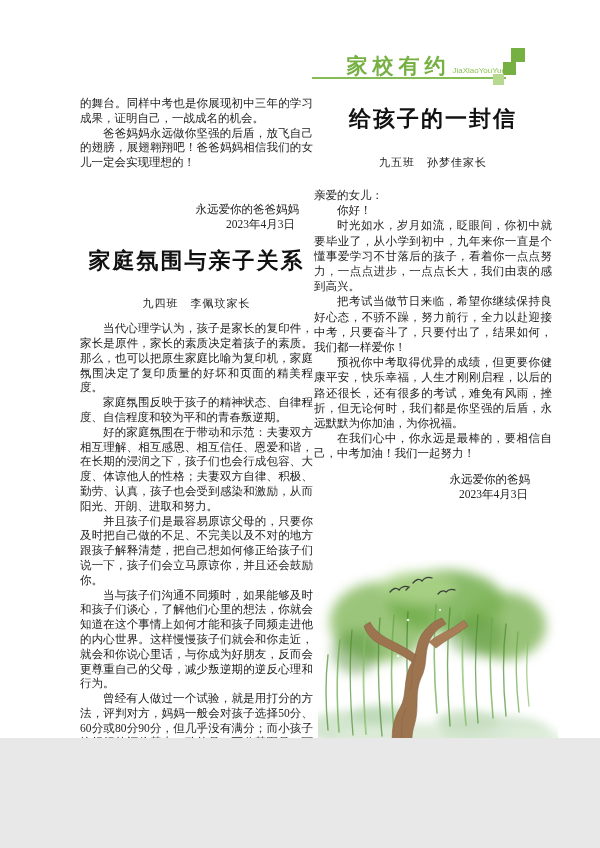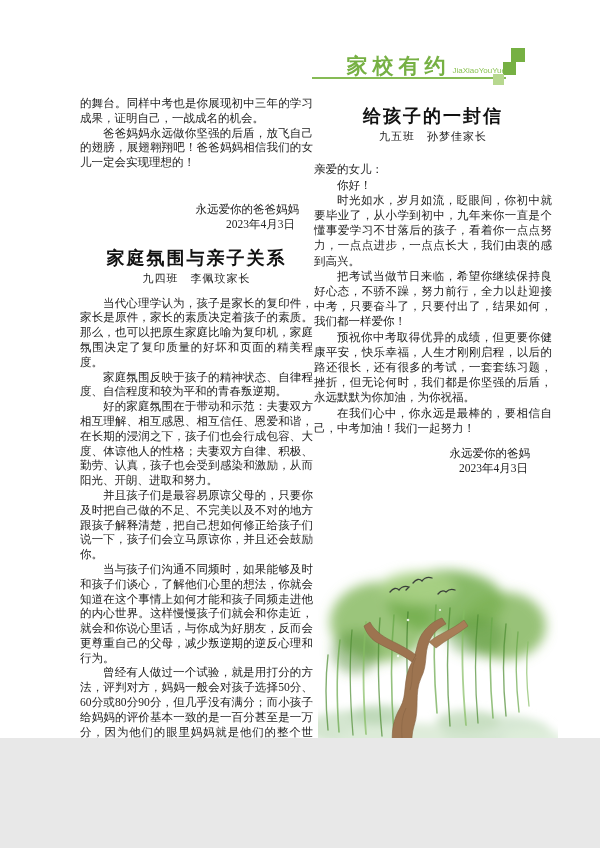--- a/index.html
+++ b/index.html
@@ -34,25 +34,25 @@
   .col { position:absolute; font-size:11.5px; line-height:14.8px; text-align:justify; }
   .col-left  { left:80px;  top:96px;  width:233px; }
   .col-right { left:314px; top:104px; width:238px; line-height:15.2px; }
   .p-cont   { text-indent:0; }
   .p-indent { text-indent:2em; }
   .sig  { text-align:right; padding-right:14px; }
   .date { text-align:right; padding-right:18px; }
   .col-right .sig  { padding-right:22px; }
   .col-right .date { padding-right:24px; }
   .art-title {
-    text-align:center; font-size:18px; font-weight:bold; letter-spacing:2px;
+    text-align:center; font-size:22px; font-weight:bold; letter-spacing:2px;
     line-height:1.4; text-indent:0; color:#111;
   }
   .art-byline { text-align:center; font-size:11px; letter-spacing:1px; text-indent:0; }
-  .mt6{margin-top:0;} .mt10{margin-top:10px;} .mt14{margin-top:14px;}
+  .mt6{margin-top:20px;} .mt10{margin-top:10px;} .mt14{margin-top:14px;}
   .mt18{margin-top:18px;} .mt26{margin-top:32px;}
   
   .illus { position:absolute; left:318px; top:560px; }
   
   .page-badge {
     position:absolute; left:504px; top:793px; width:25px; height:19px;
     background:#1d4ed8; border-radius:2px; color:#ffffff;
     font-family:"Liberation Sans","DejaVu Sans",sans-serif;
     font-size:12.5px; font-weight:bold; text-align:center; line-height:19px;
   }
@@ -94,21 +94,21 @@
 
   <div class="col col-right">
     <h2 class="art-title">给孩子的一封信</h2>
     <p class="art-byline mt6">九五班　孙梦佳家长</p>
 
     <div class="mt18">
       <p class="p-cont">亲爱的女儿：</p>
       <p class="p-indent">你好！</p>
       <p class="p-indent">时光如水，岁月如流，眨眼间，你初中就要毕业了，从小学到初中，九年来你一直是个懂事爱学习不甘落后的孩子，看着你一点点努力，一点点进步，一点点长大，我们由衷的感到高兴。</p>
       <p class="p-indent">把考试当做节日来临，希望你继续保持良好心态，不骄不躁，努力前行，全力以赴迎接中考，只要奋斗了，只要付出了，结果如何，我们都一样爱你！</p>
-      <p class="p-indent">预祝你中考取得优异的成绩，但更要你健康平安，快乐幸福，人生才刚刚启程，以后的路还很长，还有很多的考试，一套套练习题，挫折，但无论何时，我们都是你坚强的后盾，永远默默为你加油，为你祝福。</p>
+      <p class="p-indent">预祝你中考取得优异的成绩，但更要你健康平安，快乐幸福，人生才刚刚启程，以后的路还很长，还有很多的考试，难免有风雨，挫折，但无论何时，我们都是你坚强的后盾，永远默默为你加油，为你祝福。</p>
       <p class="p-indent">在我们心中，你永远是最棒的，要相信自己，中考加油！我们一起努力！</p>
     </div>
     <p class="sig mt10">永远爱你的爸妈</p>
     <p class="date">2023年4月3日</p>
   </div>
 
   <svg class="illus" width="240" height="235" viewBox="0 0 240 235">
     <defs>
       <filter id="b6" x="-50%" y="-50%" width="200%" height="200%">
           <feGaussianBlur stdDeviation="6"></feGaussianBlur>

